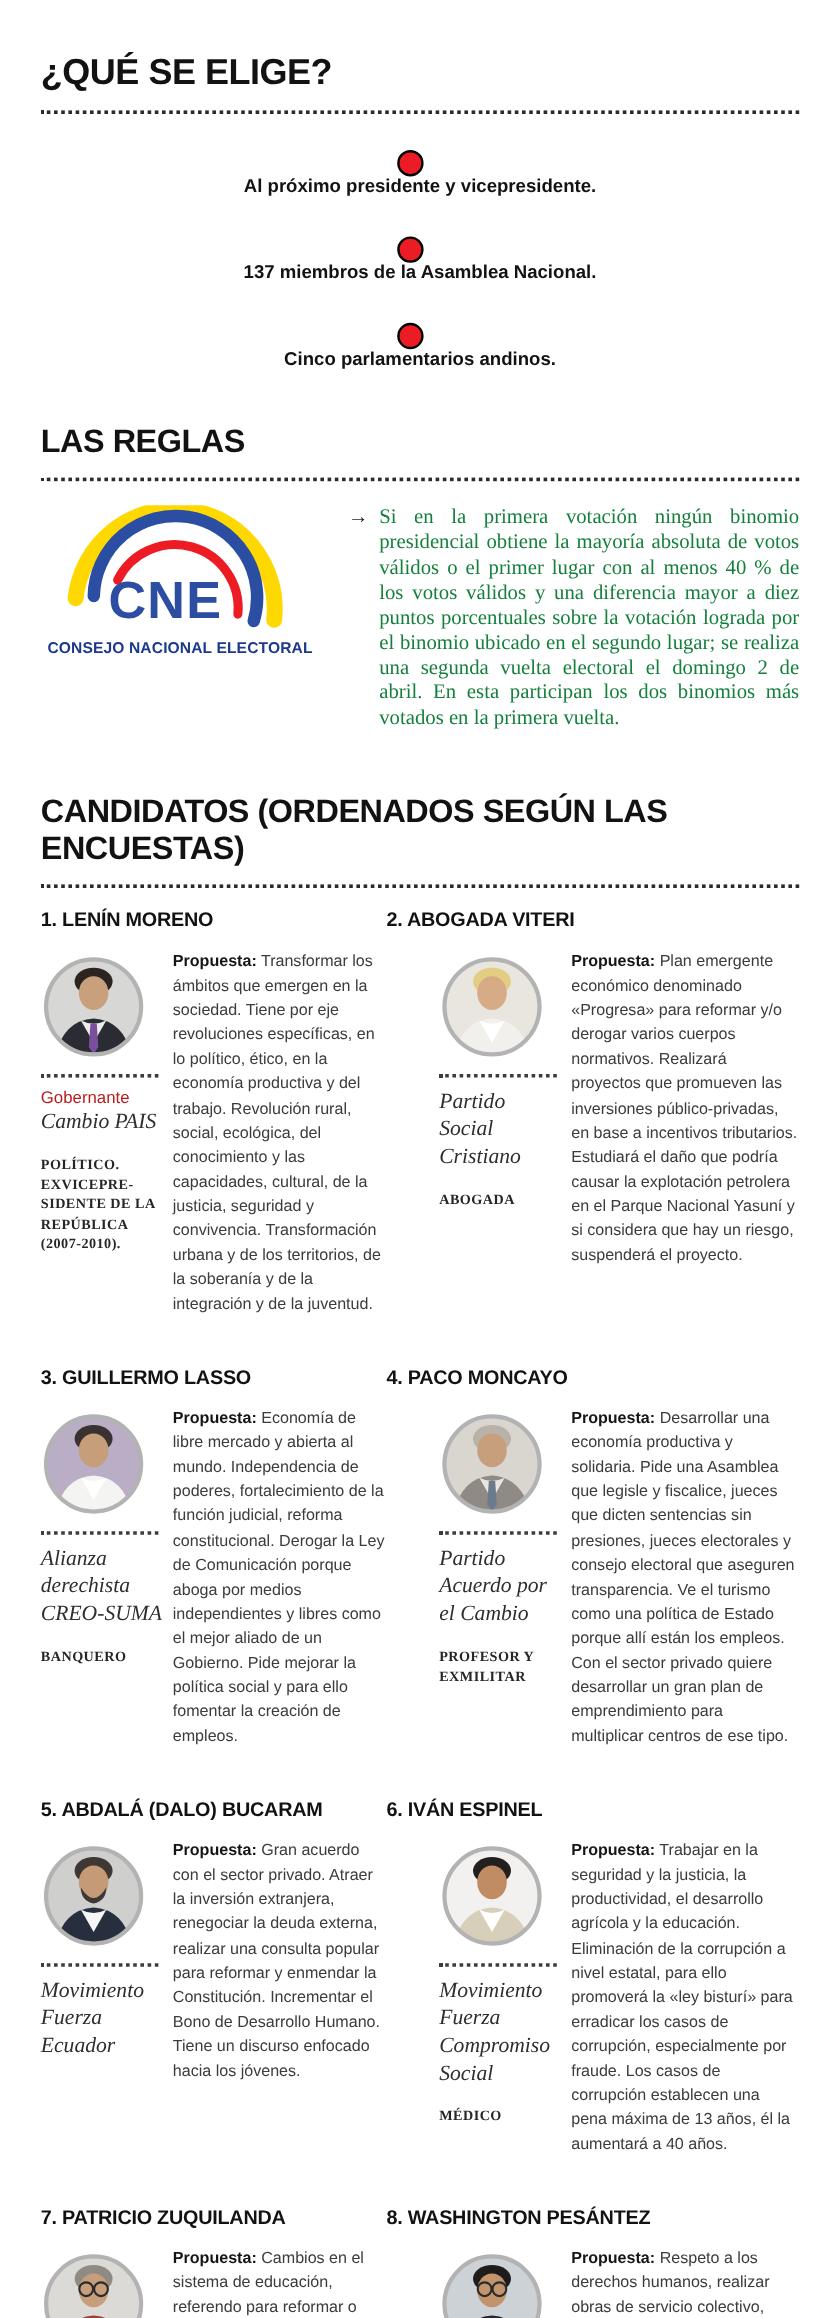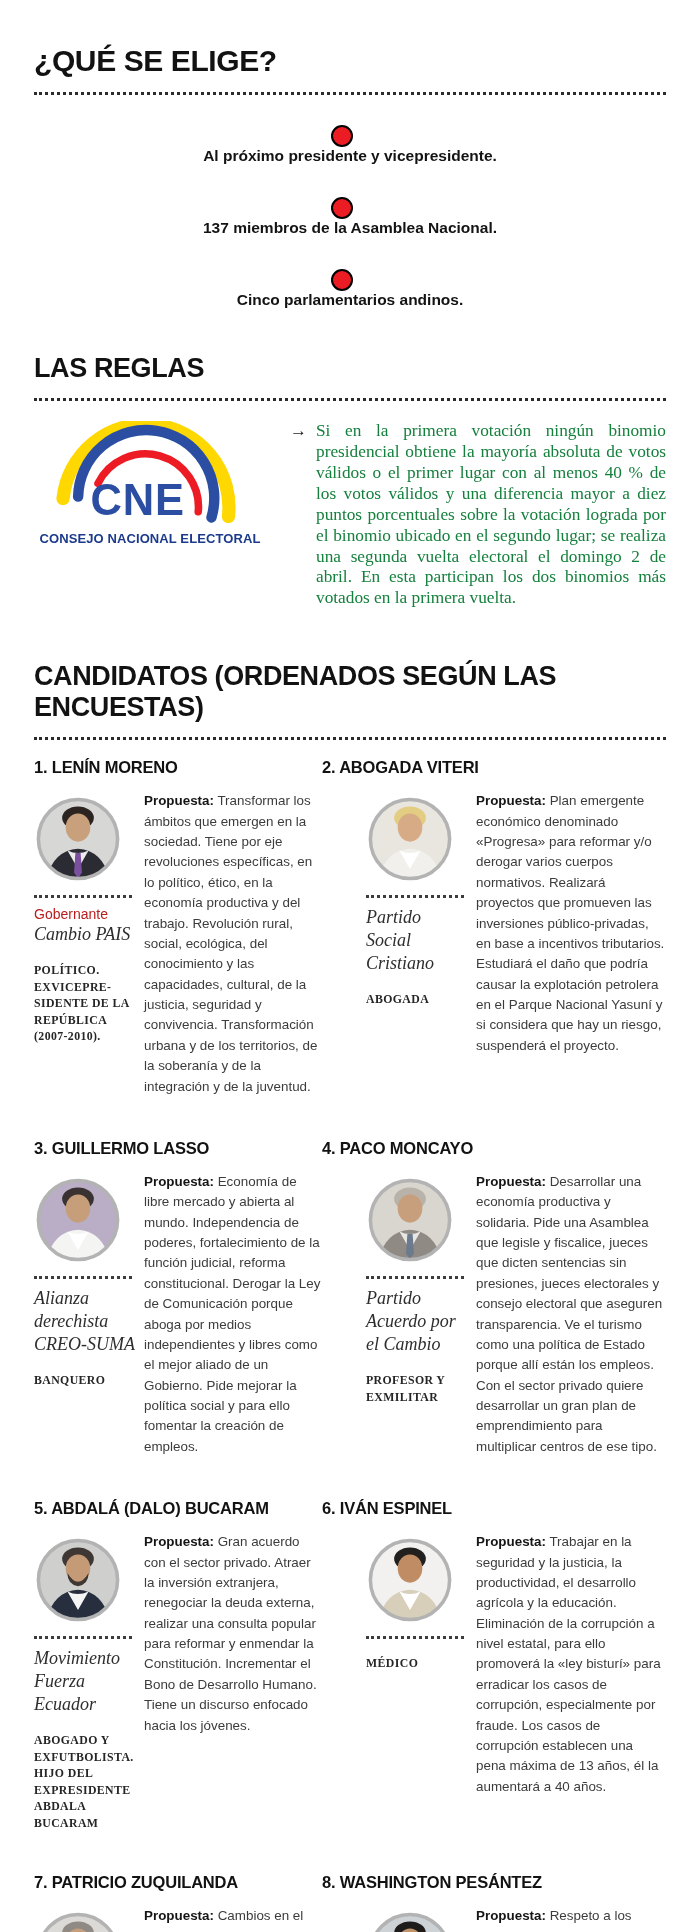--- a/index.html
+++ b/index.html
@@ -257,21 +257,20 @@
             </g>
             <path class="av-torso" d="M13,100 Q20,63 50,61 Q80,63 87,100 Z" fill="#444" style="fill: rgb(39, 46, 62);"></path>
             <path class="av-shirt" d="M38,63 L50,84 L62,63 Q50,69 38,63 Z" fill="#eee" style="fill: rgb(245, 245, 245);"></path>
             <path class="av-tie" d="M47,66 L53,66 L54.5,88 L50,95 L45.5,88 Z" fill="#7a4f9e" style="display: none;"></path>
           </g>
           <circle cx="50" cy="50" r="45" fill="none" stroke="#b3b3b3" stroke-width="4"></circle>
         </svg>
         <div class="photo-sep"></div>
 
         <p class="party-name">Movimiento Fuerza Ecuador</p>
-        <p class="role-text">ABOGADO Y EXFUTBOLIS­TA. HIJO DEL EXPRESIDEN­TE ABDALA BUCARAM</p>
       </div>
       <p class="prop"><b>Propuesta:</b> <span>Gran acuerdo con el sector privado. Atraer la inversión extranjera, renegociar la deuda externa, realizar una consulta popular para reformar y enmendar la Constitución. Incrementar el Bono de Desarrollo Humano. Tiene un discurso enfocado hacia los jóvenes.</span></p>
     </div>
   </article>
         <article class="cand-card c2">
     <h3><span>6.</span> <span>IVÁN ESPINEL</span></h3>
     <div class="card-body">
       <div class="left-col">
         <svg class="avatar" viewBox="0 0 100 100">
           <circle class="av-bg" cx="50" cy="50" r="45" fill="#ddd" style="fill: rgb(242, 241, 239);"></circle>
@@ -285,20 +284,21 @@
                     <line x1="49.5" y1="36" x2="50.5" y2="36"></line>
             </g>
             <path class="av-torso" d="M13,100 Q20,63 50,61 Q80,63 87,100 Z" fill="#444" style="fill: rgb(216, 207, 186);"></path>
             <path class="av-shirt" d="M38,63 L50,84 L62,63 Q50,69 38,63 Z" fill="#eee" style="fill: rgb(255, 255, 255);"></path>
             <path class="av-tie" d="M47,66 L53,66 L54.5,88 L50,95 L45.5,88 Z" fill="#7a4f9e" style="display: none;"></path>
           </g>
           <circle cx="50" cy="50" r="45" fill="none" stroke="#b3b3b3" stroke-width="4"></circle>
         </svg>
         <div class="photo-sep"></div>
 
+        <p class="party-name">Movimiento Fuerza Compromiso Social</p>
         <p class="role-text">MÉDICO</p>
       </div>
       <p class="prop"><b>Propuesta:</b> <span>Trabajar en la seguridad y la justicia, la productividad, el desarrollo agrícola y la educación. Eliminación de la corrupción a nivel estatal, para ello promoverá la «ley bisturí» para erradicar los casos de corrupción, especialmente por fraude. Los casos de corrupción establecen una pena máxima de 13 años, él la aumentará a 40 años.</span></p>
     </div>
   </article>
         <article class="cand-card">
     <h3><span>7.</span> <span>PATRICIO ZUQUILANDA</span></h3>
     <div class="card-body">
       <div class="left-col">
         <svg class="avatar" viewBox="0 0 100 100">

